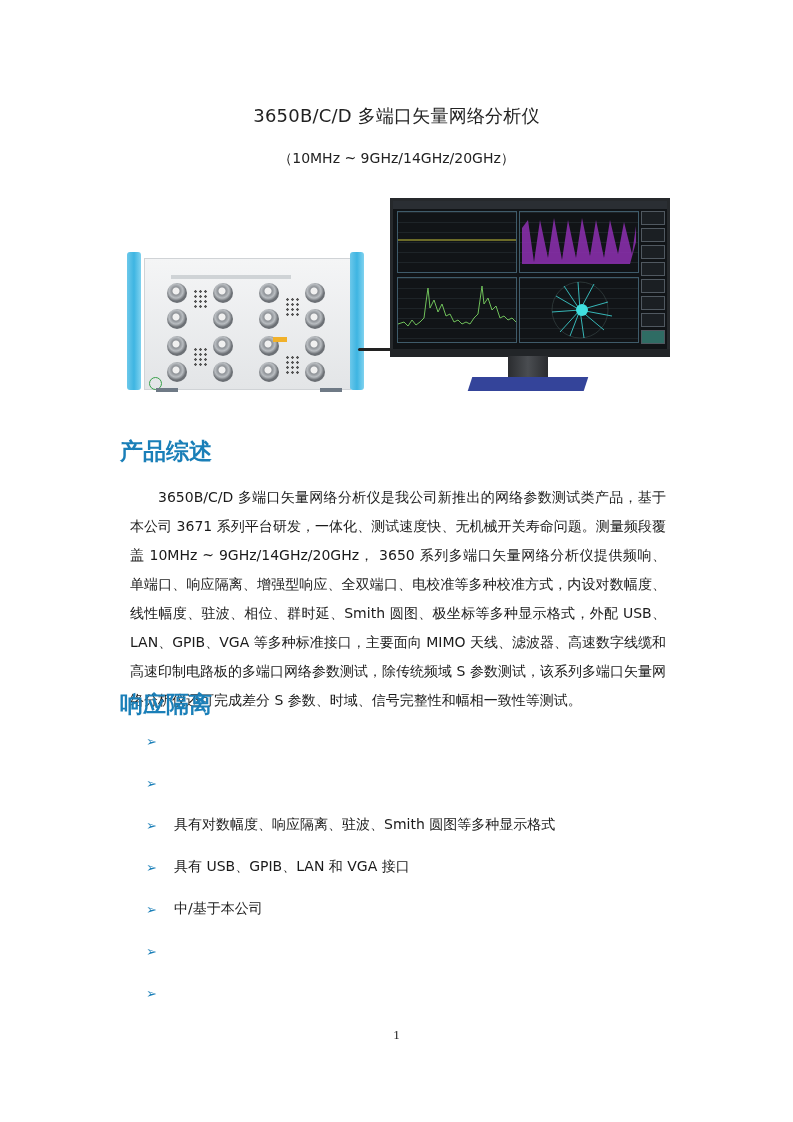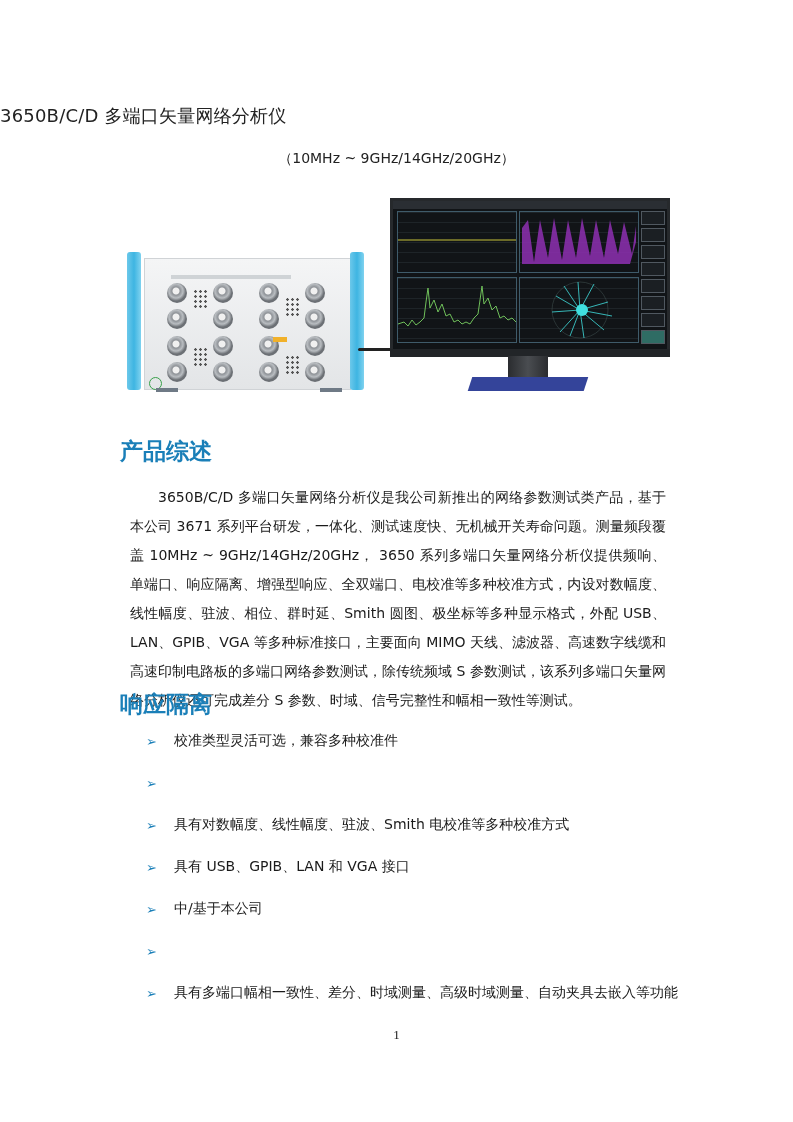--- a/index.html
+++ b/index.html
@@ -1,18 +1,18 @@
 <!DOCTYPE html>
 <html><head>
 <meta charset="utf-8">
 <style>
   html, body { margin: 0; padding: 0; background: #ffffff; }
   body { width: 793px; height: 1122px; position: relative; overflow: hidden;
          font-family: "DejaVu Sans", "Liberation Sans", sans-serif; color: #1a1a1a; }
-  .title { position: absolute; top: 104px; left: 0; width: 793px; text-align: left;
+  .title { position: absolute; top: 104px; left: 0; width: 793px; text-align: center;
            font-size: 18px; color: #222; letter-spacing: 0.2px; }
   .subtitle { position: absolute; top: 150px; left: 0; width: 793px; text-align: center;
               font-size: 14px; color: #222; }
 
   
   .photo { position: absolute; left: 118px; top: 196px; width: 558px; height: 200px; }
   .analyzer { position: absolute; left: 6px; top: 52px; width: 244px; height: 150px; }
   .chassis { position: absolute; left: 20px; top: 10px; width: 205px; height: 130px;
              background: linear-gradient(#f4f5f6, #e3e5e7); border: 1px solid #d0d3d6; }
   .handle { position: absolute; top: 4px; width: 14px; height: 138px; border-radius: 3px;
@@ -154,40 +154,38 @@
 
   <h2 class="section" style="top:436px">产品综述</h2>
   <div class="para" style="top:471px">
     <p>3650B/C/D 多端口矢量网络分析仪是我公司新推出的网络参数测试类产品，基于本公司 3671 系列平台研发，一体化、测试速度快、无机械开关寿命问题。测量频段覆盖 10MHz ~ 9GHz/14GHz/20GHz， 3650 系列多端口矢量网络分析仪提供频响、单端口、响应隔离、增强型响应、全双端口、电校准等多种校准方式，内设对数幅度、线性幅度、驻波、相位、群时延、Smith 圆图、极坐标等多种显示格式，外配 USB、LAN、GPIB、VGA 等多种标准接口，主要面向 MIMO 天线、滤波器、高速数字线缆和高速印制电路板的多端口网络参数测试，除传统频域 S 参数测试，该系列多端口矢量网络分析仪还可完成差分 S 参数、时域、信号完整性和幅相一致性等测试。</p>
   </div>
 
   <h2 class="section" style="top:689px">响应隔离</h2>
   <ul class="features">
     <li>
         <span class="arrow">➢</span>
-        <span>校准类型灵活可选，兼容多种校准件</span>
       </li>
     <li>
         <span class="arrow">➢</span>
       </li>
     <li>
         <span class="arrow">➢</span>
-        <span>具有对数幅度、线性幅度、驻波、Smith 电校准等多种校准方式</span>
+        <span>具有对数幅度、响应隔离、驻波、Smith 圆图等多种显示格式</span>
       </li>
     <li>
         <span class="arrow">➢</span>
         <span>具有 USB、GPIB、LAN 和 VGA 接口</span>
       </li>
     <li>
         <span class="arrow">➢</span>
         <span>中/基于本公司</span>
       </li>
     <li>
         <span class="arrow">➢</span>
       </li>
     <li>
         <span class="arrow">➢</span>
-        <span>具有多端口幅相一致性、差分、时域测量、高级时域测量、自动夹具去嵌入等功能</span>
       </li>
   </ul>
 
   <div class="pagenum">1</div>
 </div>
 
 </body></html>

